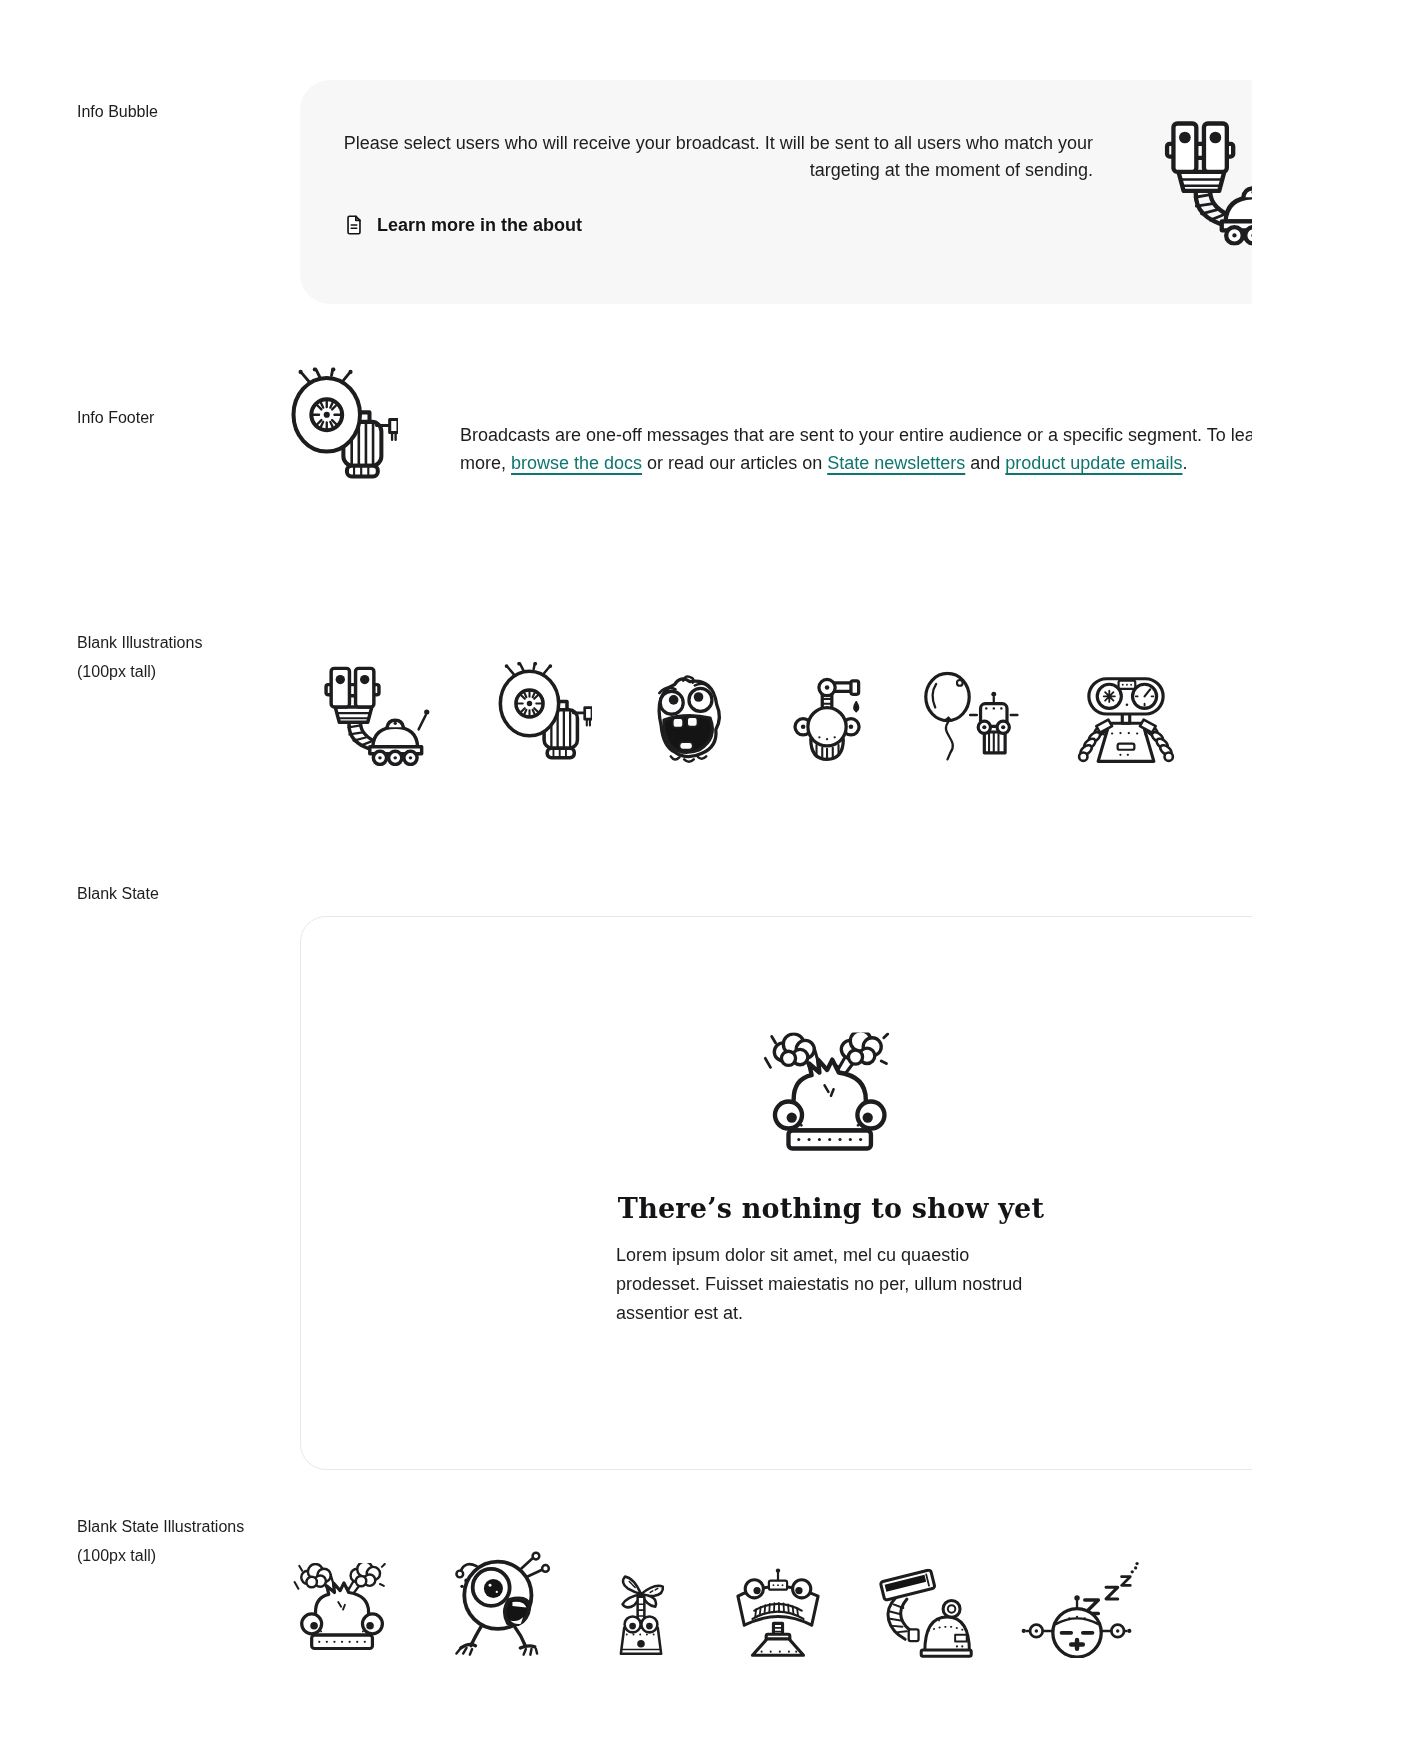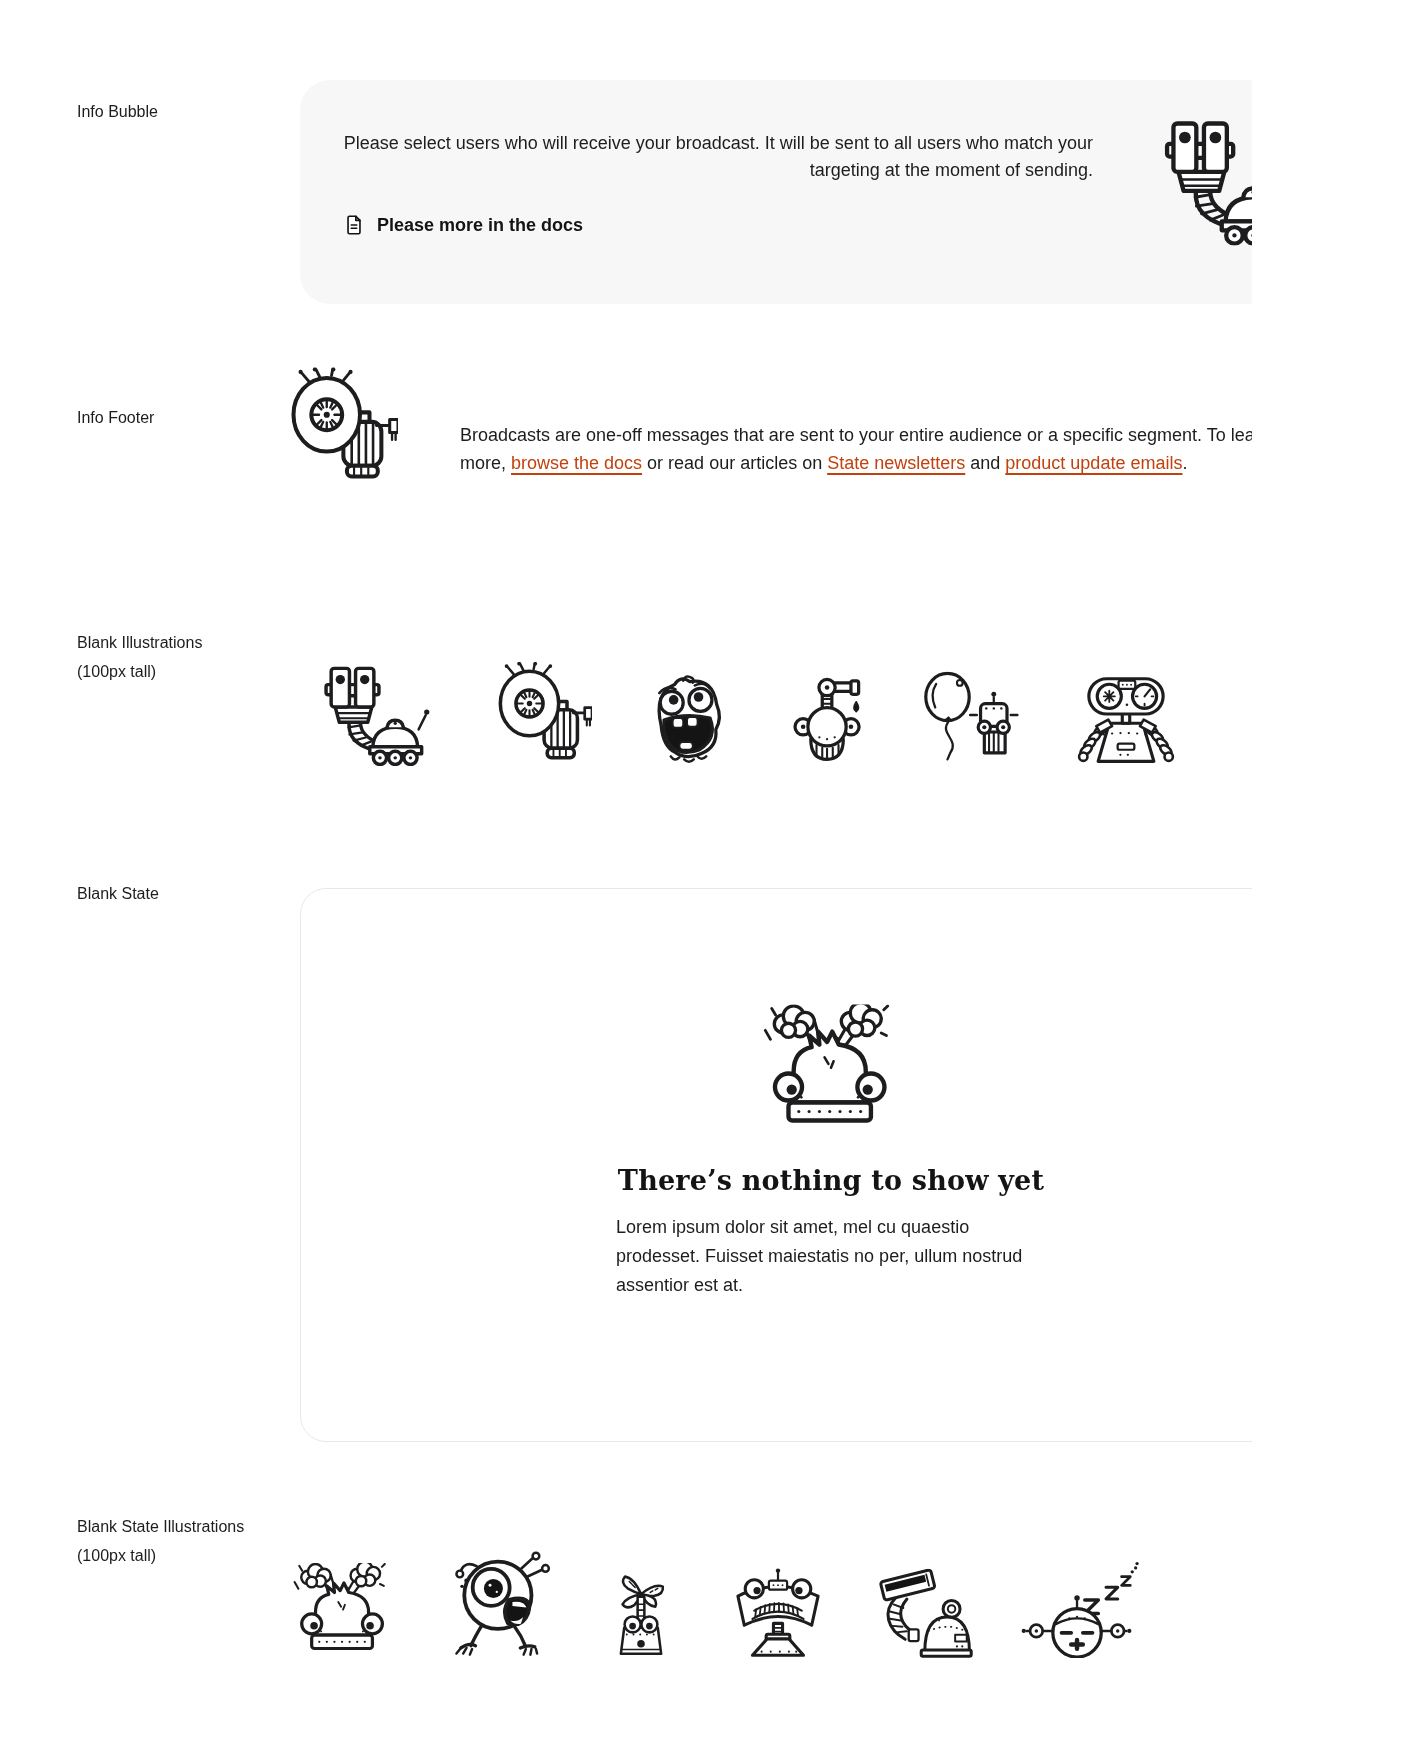--- a/index.html
+++ b/index.html
@@ -12,28 +12,28 @@
   .bubble-text{position:absolute;left:43px;top:50px;width:750px;
                font-size:18px;line-height:27px;color:#1d1d1f;}
   .bubble-link{position:absolute;left:43px;top:134px;display:flex;align-items:center;gap:12px;
                font-size:18px;font-weight:bold;color:#141416;text-decoration:none;cursor:pointer;}
   .bubble-bot{position:absolute;right:48px;top:28px;width:150px;height:148px;}
   
   .footer-bot{position:absolute;left:284px;top:366px;width:114px;height:120px;}
   .footer-text{position:absolute;left:460px;top:403px;width:860px;}
   .footer-heading{margin:0 0 9px 0;font-size:18px;font-weight:bold;color:#141416;}
   .footer-body{font-size:18px;line-height:28px;color:#1d1d1f;}
-  .footer-body a{color:#c2410c;text-decoration:underline;text-underline-offset:4px;
+  .footer-body a{color:#0f766e;text-decoration:underline;text-underline-offset:4px;
                  text-decoration-thickness:1.5px;cursor:pointer;}
   
   .ill-row{position:absolute;display:flex;align-items:flex-end;justify-content:space-between;}
   #row-info{left:322px;top:624px;width:856px;height:142px;}
   #row-blank{left:287px;top:1510px;width:852px;height:148px;}
   
-  .blank-card{position:absolute;left:300px;top:888px;width:1060px;height:552px;background:#fff;
+  .blank-card{position:absolute;left:300px;top:916px;width:1060px;height:552px;background:#fff;
               border:1.5px solid #e8e8e8;border-radius:26px;
               display:flex;flex-direction:column;align-items:center;}
   .blank-bot{width:152px;height:140px;margin-top:110px;}
   .blank-title{margin:26px 0 0 0;font-family:"DejaVu Serif",serif;font-weight:bold;
                font-size:27px;color:#141416;letter-spacing:.2px;}
   .blank-body{margin:17px 0 0 0;width:430px;text-align:left;
               font-size:18px;line-height:29px;color:#1d1d1f;}
   .lib{position:absolute;width:0;height:0;overflow:hidden;}
 </style>
 </head>
@@ -369,21 +369,21 @@
   <div class="bubble">
     <div class="bubble-text">Please select users who will receive your broadcast. It will be sent to all users who match your targeting at the moment of sending.</div>
     <a class="bubble-link" href="#">
       <svg width="22" height="22" viewBox="0 0 24 24">
         <g stroke="#141416" stroke-width="1.8" fill="none" stroke-linecap="round" stroke-linejoin="round">
           <path d="M7 2.5h7L18.5 7v13a1.5 1.5 0 0 1-1.5 1.5H7A1.5 1.5 0 0 1 5.5 20V4A1.5 1.5 0 0 1 7 2.5z" fill="#fff"></path>
           <path d="M14 2.5V7h4.5"></path>
           <path d="M9 12h6M9 15.5h6"></path>
         </g>
       </svg>
-      <span>Please more in the docs</span>
+      <span>Learn more in the about</span>
     </a>
     <svg class="bubble-bot" viewBox="0 0 118 100" preserveAspectRatio="xMidYMid meet">
         <use href="#robot-binoculars-cart"></use>
       </svg>
   </div>
 
   <div class="section-label" id="lbl-footer" style="top:403px">Info Footer</div>
 
   <svg class="footer-bot" viewBox="0 0 96 100" preserveAspectRatio="xMidYMax meet">
       <use href="#robot-big-eye"></use>

